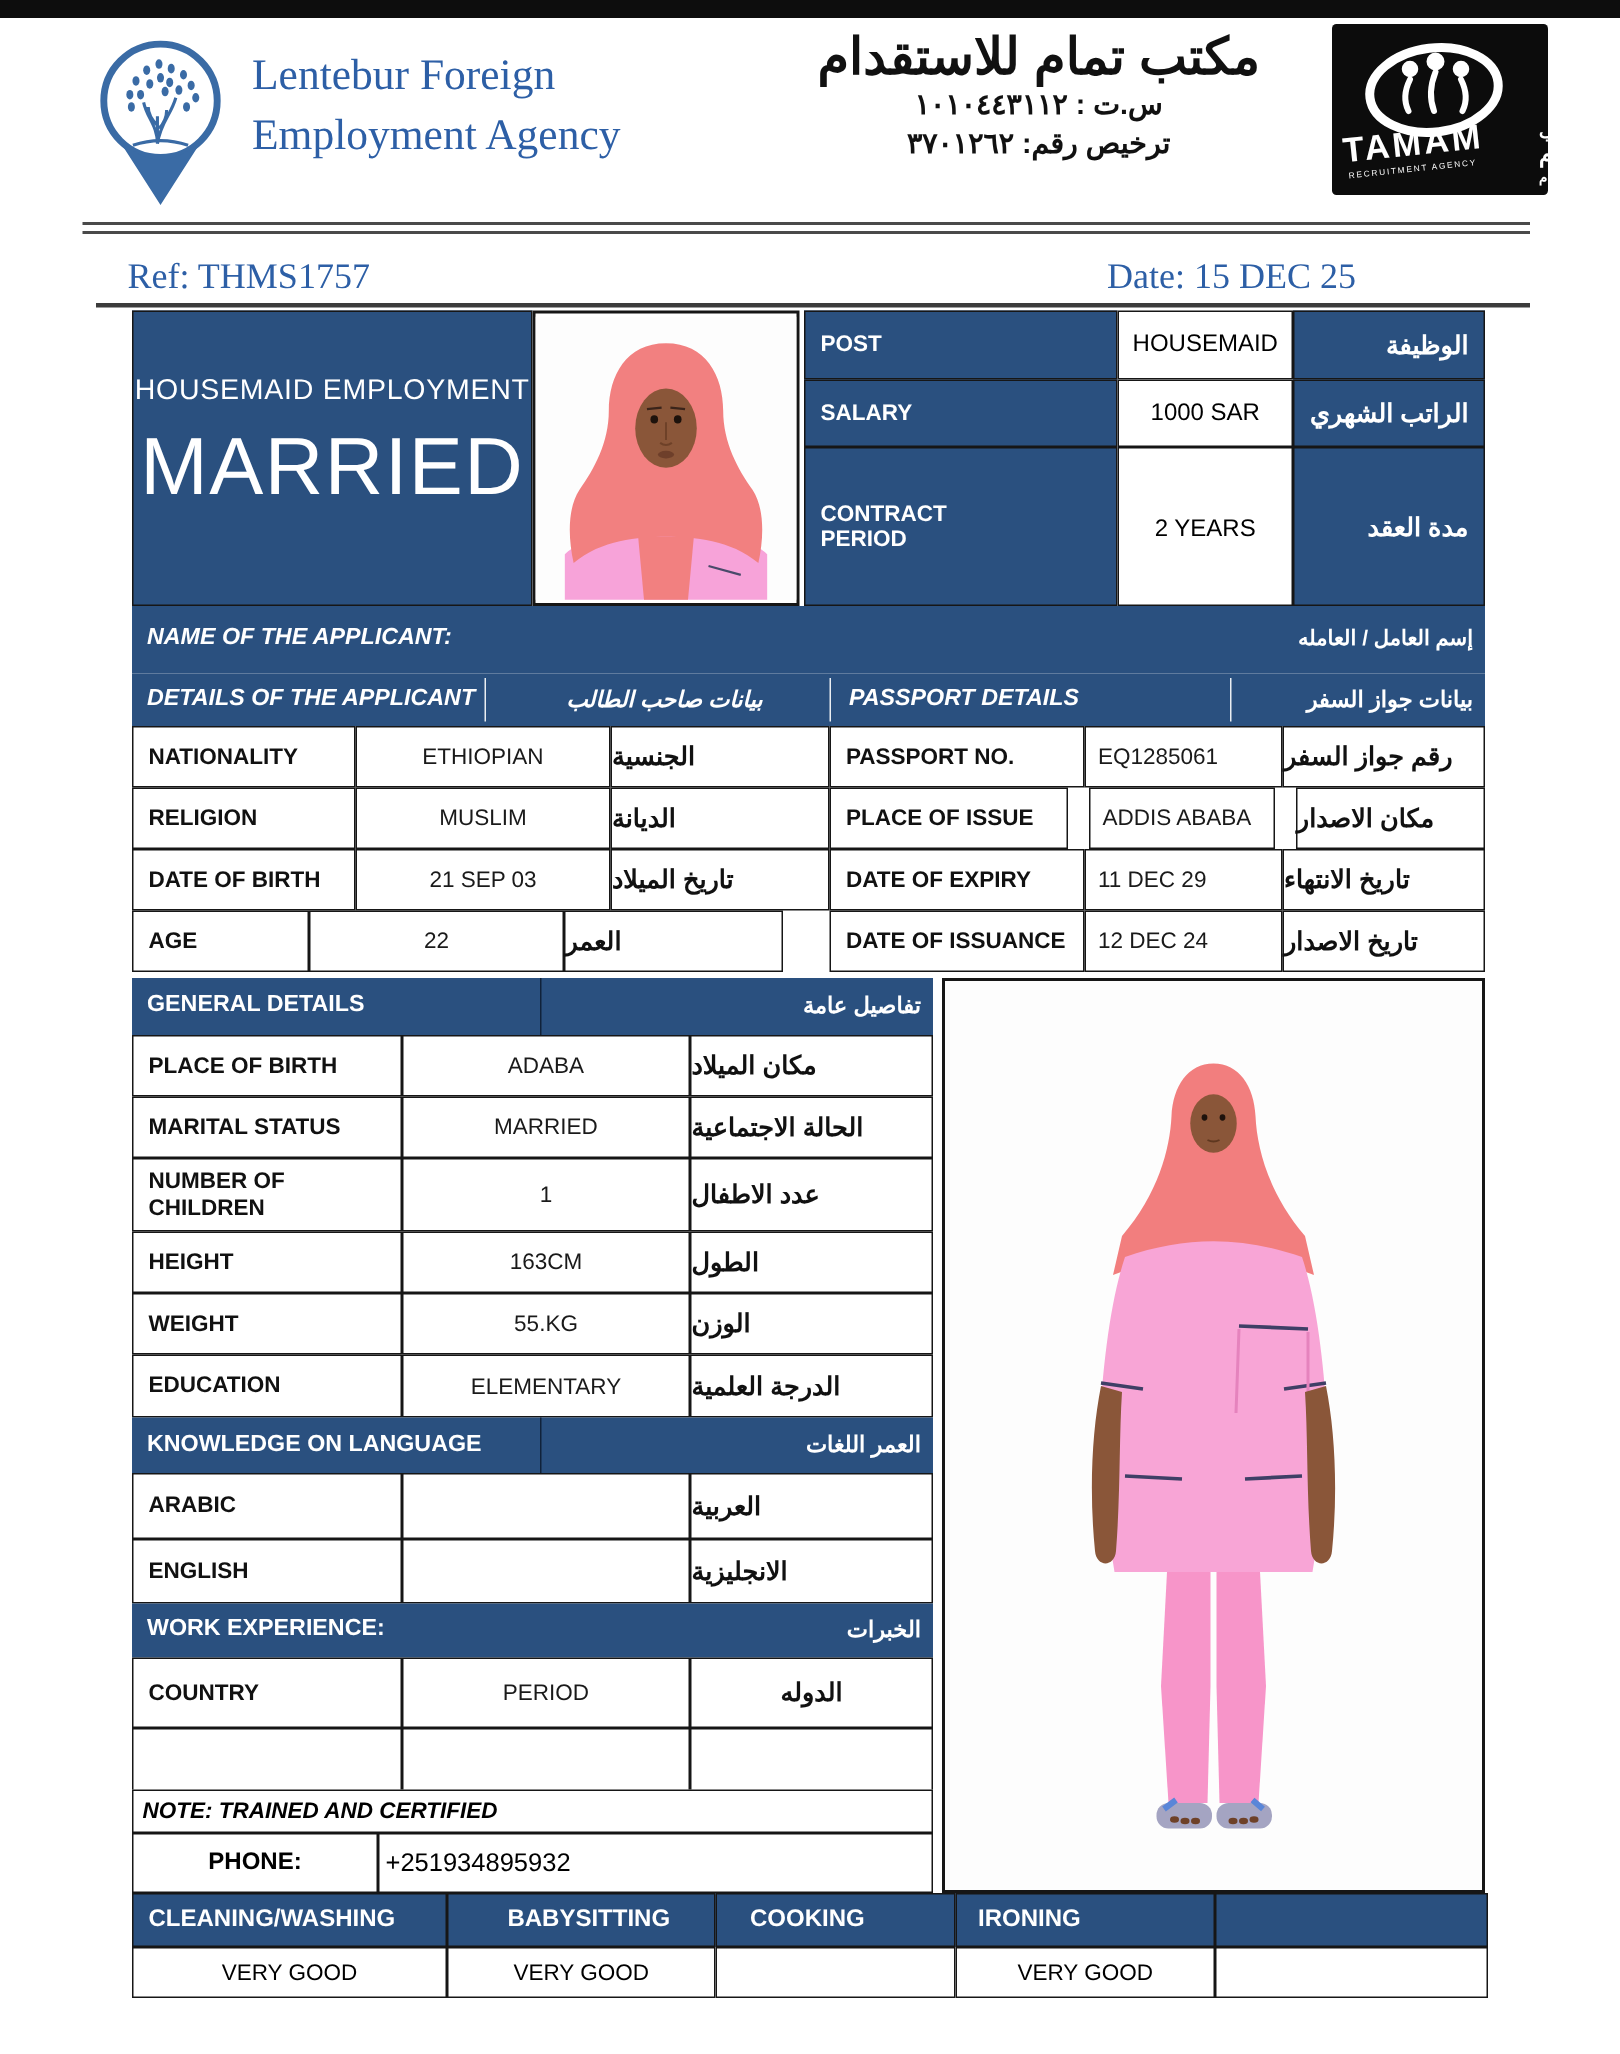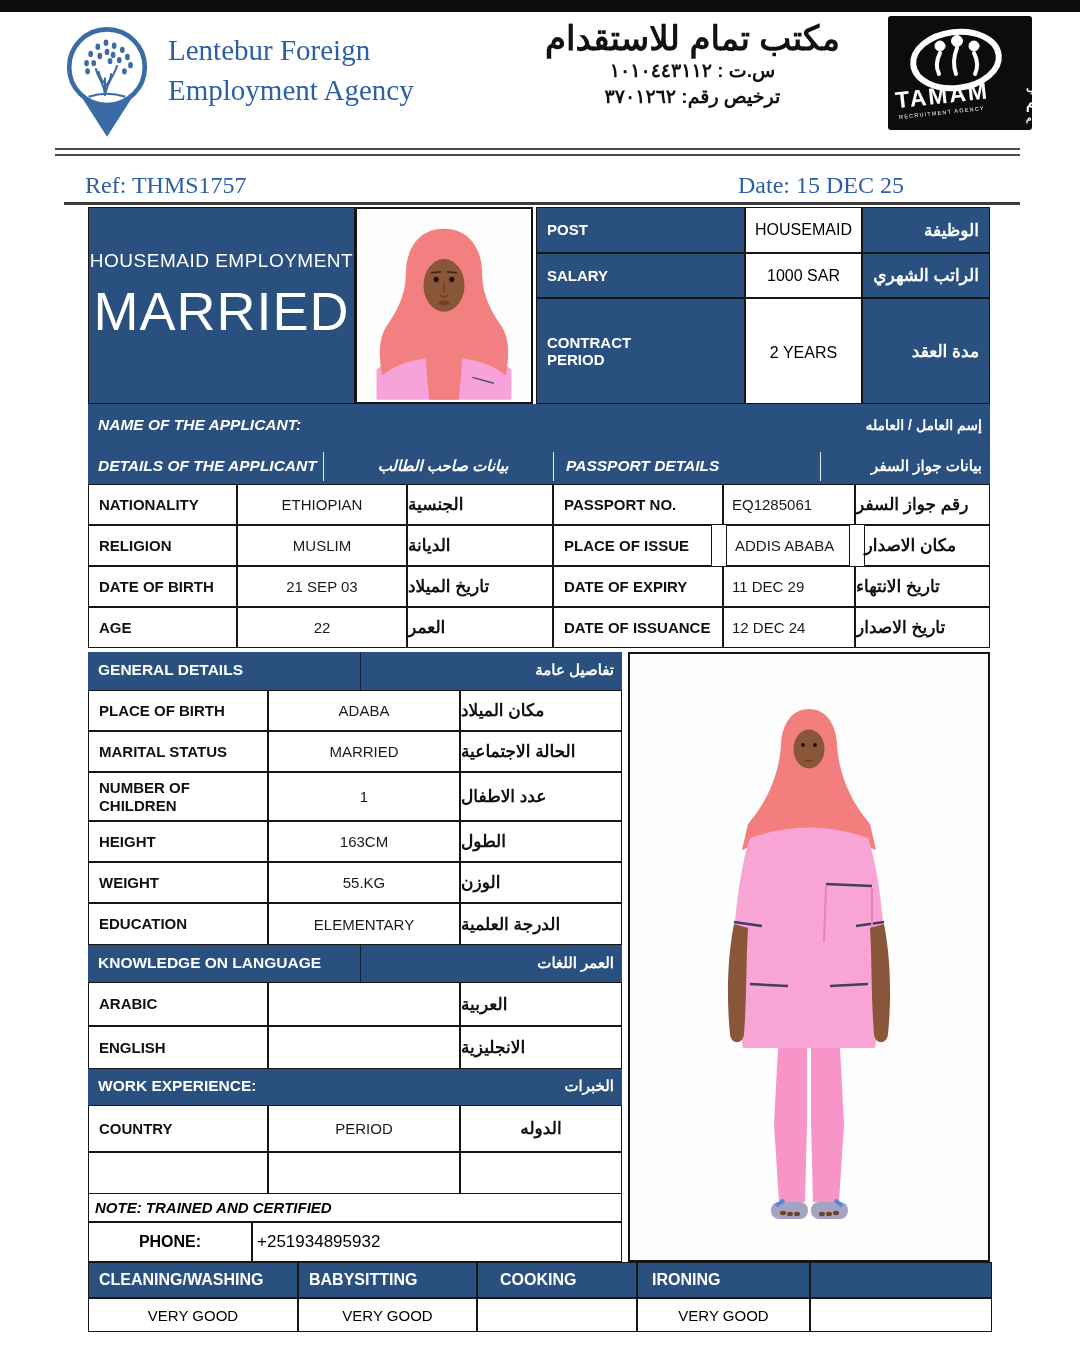--- a/index.html
+++ b/index.html
@@ -180,21 +180,21 @@
       <div class="cell lbl" style="width:149px;height:41px;">RELIGION</div>
       <div class="cell val" style="width:170px;height:41px;">MUSLIM</div>
       <div class="cell ar" style="width:146px;height:41px;">الديانة</div>
     </div>
     <div class="flex" style="height:41px;">
       <div class="cell lbl" style="width:149px;height:41px;">DATE OF BIRTH</div>
       <div class="cell val" style="width:170px;height:41px;">21 SEP 03</div>
       <div class="cell ar" style="width:146px;height:41px;">تاريخ الميلاد</div>
     </div>
     <div class="flex" style="height:41px;">
-      <div class="cell lbl" style="width:149px;height:41px;">AGE</div>
+      <div class="cell lbl" style="width:118px;height:41px;">AGE</div>
       <div class="cell val" style="width:170px;height:41px;">22</div>
       <div class="cell ar" style="width:146px;height:41px;">العمر</div>
     </div>
   </div>
 
   <div class="abs" style="left:553px;top:484px;width:437px;height:164px;">
     <div class="flex" style="height:41px;">
       <div class="cell lbl" style="width:170px;height:41px;">PASSPORT NO.</div>
       <div class="cell valL" style="width:132px;height:41px;">EQ1285061</div>
       <div class="cell ar" style="width:135px;height:41px;">رقم جواز السفر</div>
@@ -341,21 +341,21 @@
     <div class="cell" style="width:370px;height:40px;position:absolute;left:164px;top:0;">
       <span style="font-size:17px;padding-left:4px;">+251934895932</span>
     </div>
   </div>
 
   <div class="abs" style="left:88px;top:1262px;width:904px;">
     <div class="flex" style="height:36px;">
       <div class="cell navy" style="width:210px;height:36px;">
         <span style="font-weight:bold;font-size:16px;padding-left:10px;">CLEANING/WASHING</span>
       </div>
-      <div class="cell navy" style="width:179px;height:36px;">
+      <div class="cell navy" style="width:179px;height:36px;justify-content:center;">
         <span style="font-weight:bold;font-size:16px;padding-left:10px;">BABYSITTING</span>
       </div>
       <div class="cell navy" style="width:160px;height:36px;">
         <span style="font-weight:bold;font-size:16px;padding-left:22px;">COOKING</span>
       </div>
       <div class="cell navy" style="width:173px;height:36px;">
         <span style="font-weight:bold;font-size:16px;padding-left:14px;">IRONING</span>
       </div>
       <div class="cell navy" style="width:182px;height:36px;">
         <span></span>

